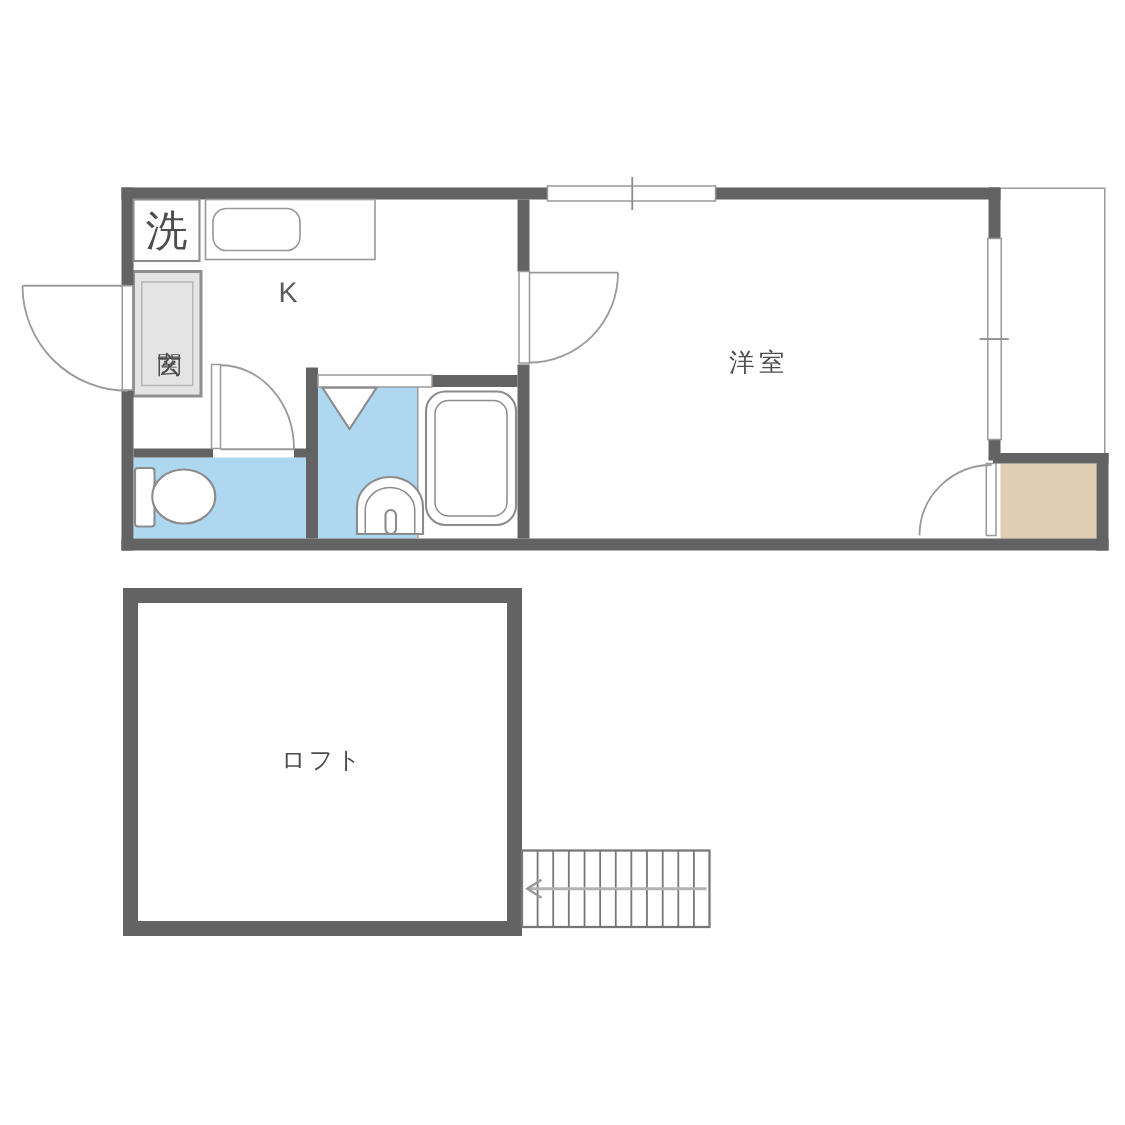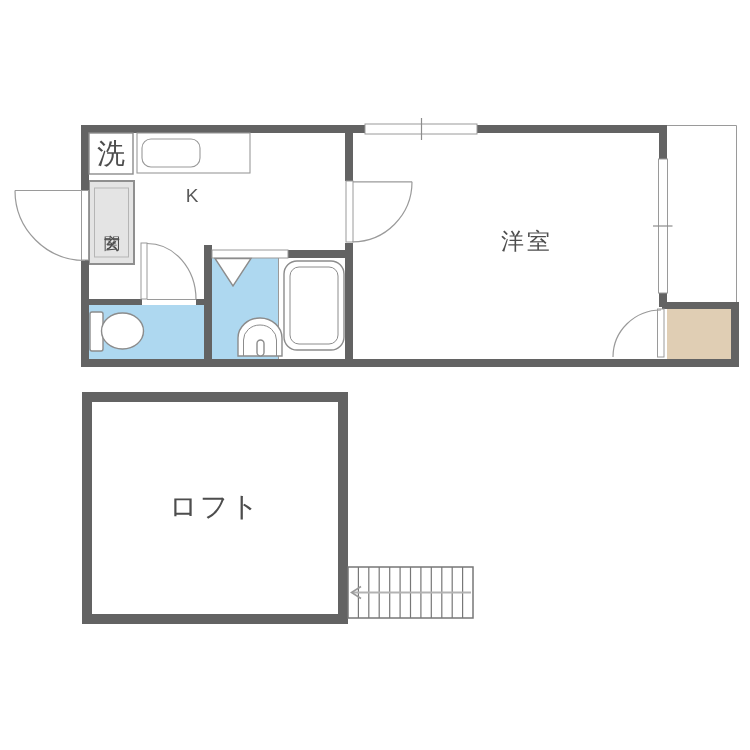--- a/index.html
+++ b/index.html
@@ -21,22 +21,22 @@
   .tread{stroke:#777777;stroke-width:1.2;}
   .arrowline{stroke:#b3b3b3;stroke-width:2;}
   .arrowhead{stroke:#999999;stroke-width:1.6;fill:none;}
   
   .lbl{position:absolute;display:flex;align-items:center;justify-content:center;
        color:#4d4d4d;}
   .lbl-washer{left:89px;top:133px;width:44px;height:41px;font-size:28px;}
   .lbl-genkan{left:89px;top:183px;width:45px;height:79px;font-size:16px;
               writing-mode:vertical-rl;letter-spacing:2px;}
   .lbl-k{left:177px;top:183px;width:30px;height:26px;font-size:19px;color:#5a5a5a;}
-  .lbl-room{left:467px;top:224px;width:120px;height:34px;font-size:23px;letter-spacing:3px;}
-  .lbl-loft{left:153px;top:490px;width:124px;height:34px;font-size:28px;letter-spacing:2px;}
+  .lbl-room{left:446px;top:224px;width:120px;height:34px;font-size:17px;letter-spacing:3px;}
+  .lbl-loft{left:153px;top:490px;width:124px;height:34px;font-size:16px;letter-spacing:2px;}
 </style>
 </head>
 <body>
 
 <div class="stage">
 
   <svg class="plan-svg" width="750" height="750" viewBox="0 0 750 750">
 
     <g>
       <path class="thinline" d="M667,125.5 H736.5 V302"></path>

